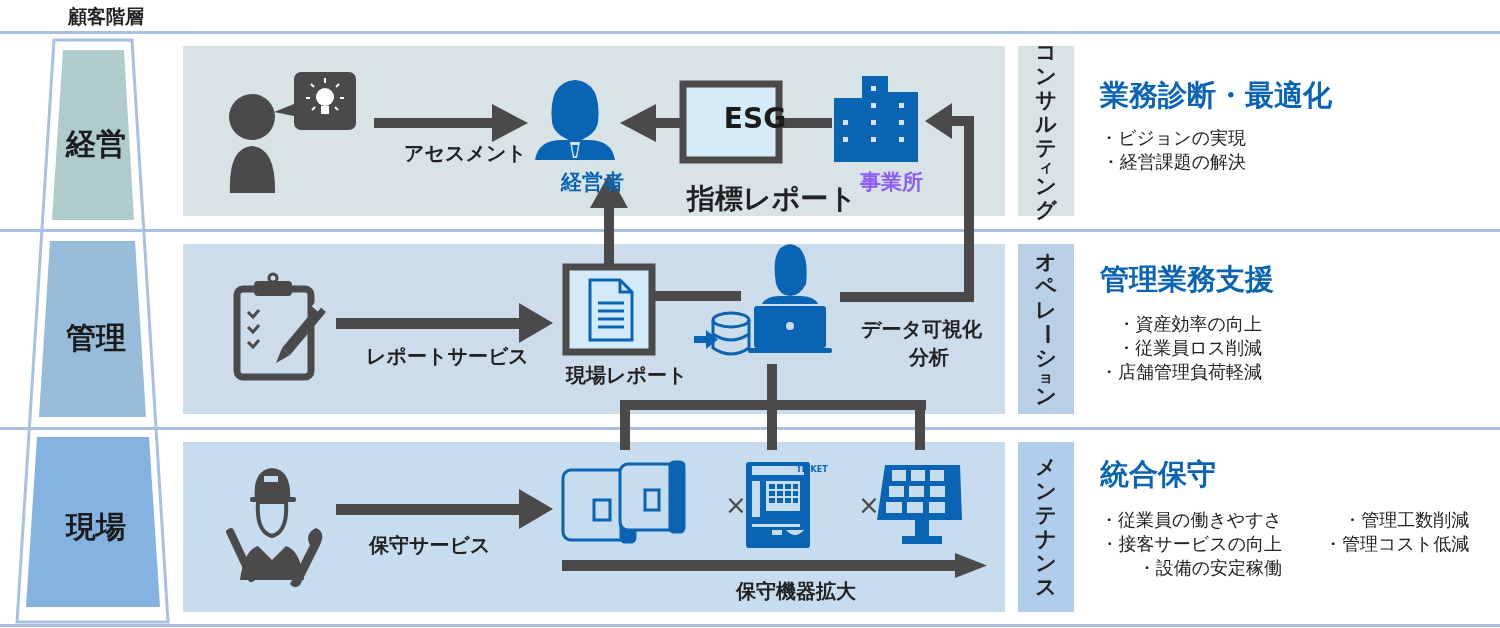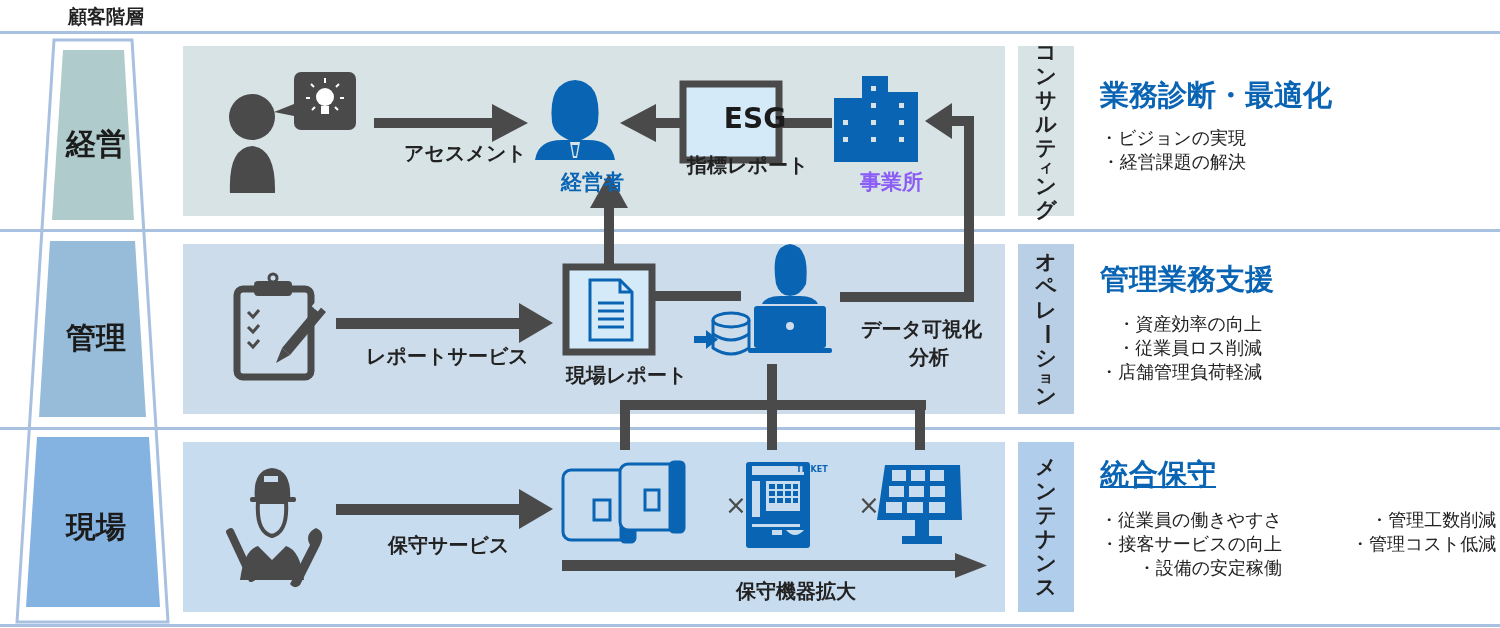--- a/index.html
+++ b/index.html
@@ -239,29 +239,29 @@
   </g>
 </svg>
 
 <div class="tier-label" style="left:66px;top:124px;">経営</div>
 <div class="tier-label" style="left:66px;top:318px;text-align:right;">管理</div>
 <div class="tier-label" style="left:66px;top:507px;">現場</div>
 
 <div class="txt" style="left:380px;top:140px;font-size:20px;">アセスメント</div>
 <div class="txt" style="left:537px;top:168px;font-size:21px;color:#0a64b4;">経営者</div>
 <div class="txt" style="left:693px;top:102px;width:76px;text-align:center;font-size:28px;color:#1b1b1b;">ESG</div>
-<div class="txt" style="left:663px;top:152px;font-size:20px;">指標レポート</div>
+<div class="txt" style="left:663px;top:180px;font-size:28px;">指標レポート</div>
 <div class="txt" style="left:836px;top:168px;font-size:21px;color:#8b5cf6;">事業所</div>
 
 <div class="txt" style="left:342px;top:343px;font-size:20px;">レポートサービス</div>
 <div class="txt" style="left:542px;top:362px;font-size:20px;">現場レポート</div>
 <div class="txt" style="left:837px;top:316px;font-size:20px;">データ可視化</div>
 <div class="txt" style="left:885px;top:344px;font-size:20px;">分析</div>
 
-<div class="txt" style="left:364px;top:532px;font-size:20px;">保守サービス</div>
+<div class="txt" style="left:345px;top:532px;font-size:20px;">保守サービス</div>
 <div class="txt" style="left:701px;top:490px;font-size:26px;font-weight:normal;color:#4a4a4a;">×</div>
 <div class="txt" style="left:834px;top:490px;font-size:26px;font-weight:normal;color:#4a4a4a;">×</div>
 <div class="txt" style="left:752px;top:465px;width:72px;text-align:center;font-size:8px;color:#0a64b4;">TICKET</div>
 <div class="txt" style="left:712px;top:578px;font-size:20px;">保守機器拡大</div>
 
 <div class="vlabel" style="left:1018px;top:46px;height:170px;">
   <span>コ</span>
   <span>ン</span>
   <span>サ</span>
   <span>ル</span>
@@ -294,22 +294,22 @@
   <div>・経営課題の解決</div>
 </div>
 
 <div class="svc-title" style="left:1100px;top:260px;">管理業務支援</div>
 <div class="bullets" style="left:1100px;top:312px;">
   <div>・資産効率の向上</div>
   <div>・従業員ロス削減</div>
   <div>・店舗管理負荷軽減</div>
 </div>
 
-<div class="svc-title" style="left:1100px;top:455px;text-decoration:underline;">統合保守</div>
+<div class="svc-title" style="left:1100px;top:455px;">統合保守</div>
 <div class="bullets" style="left:1100px;top:508px;">
   <div>・従業員の働きやすさ</div>
   <div>・接客サービスの向上</div>
   <div>・設備の安定稼働</div>
 </div>
-<div class="bullets" style="left:1324px;top:508px;margin-left:27px;">
+<div class="bullets" style="left:1324px;top:508px;">
   <div>・管理工数削減</div>
   <div>・管理コスト低減</div>
 </div>
 
 </body></html>

